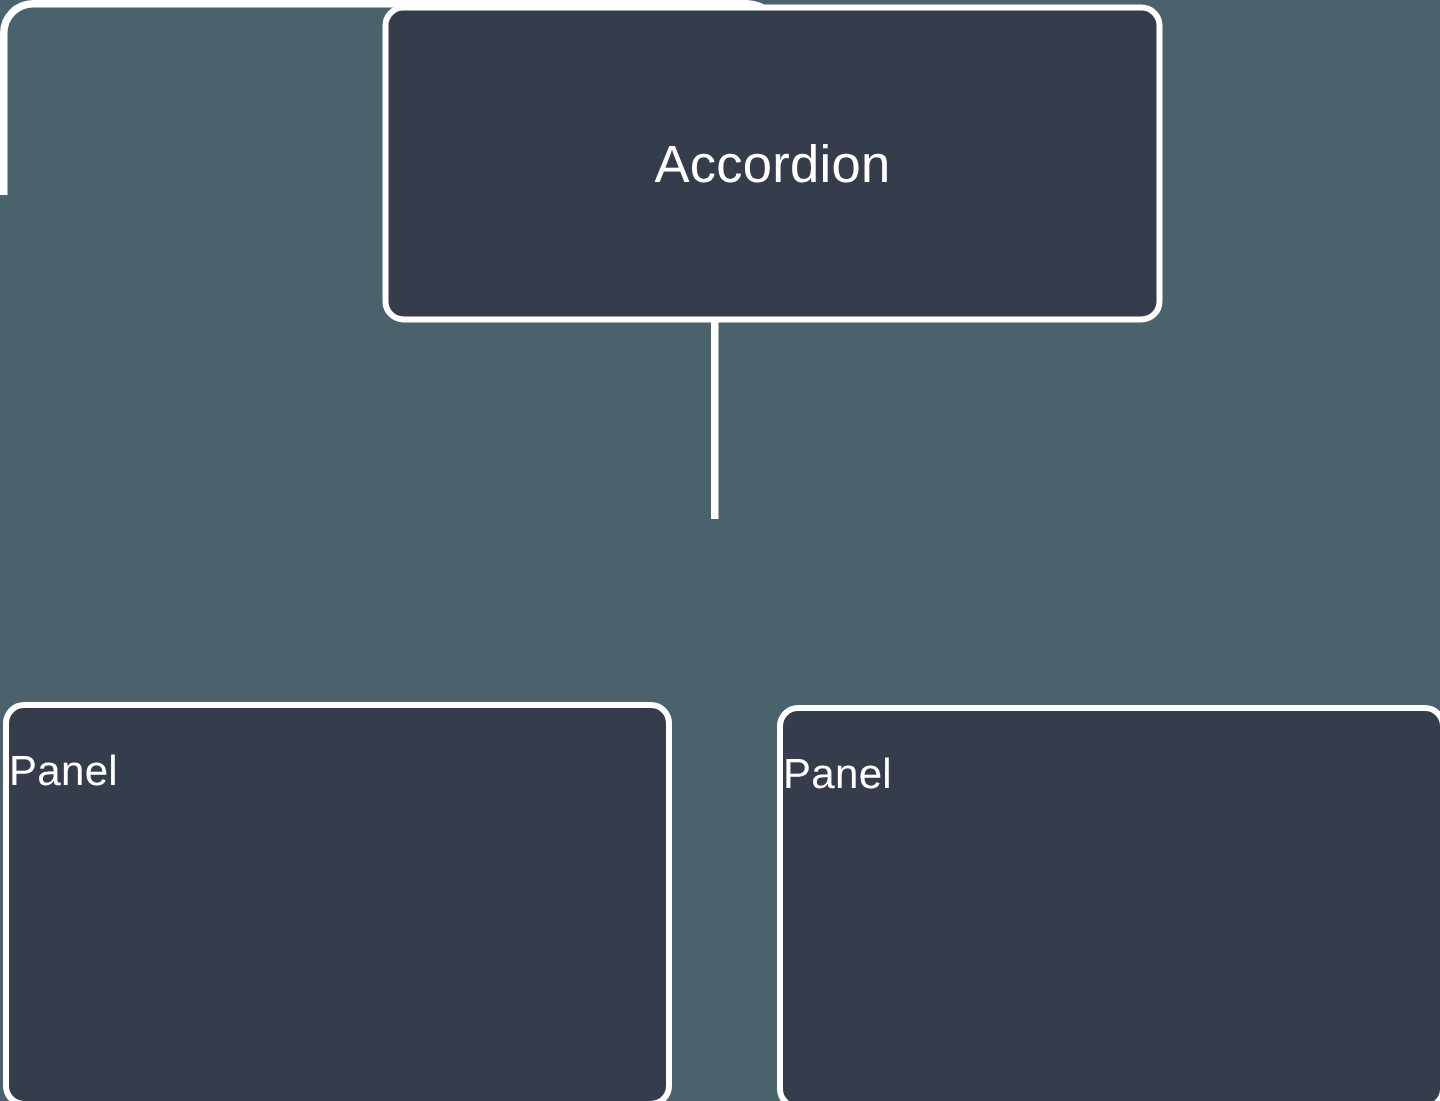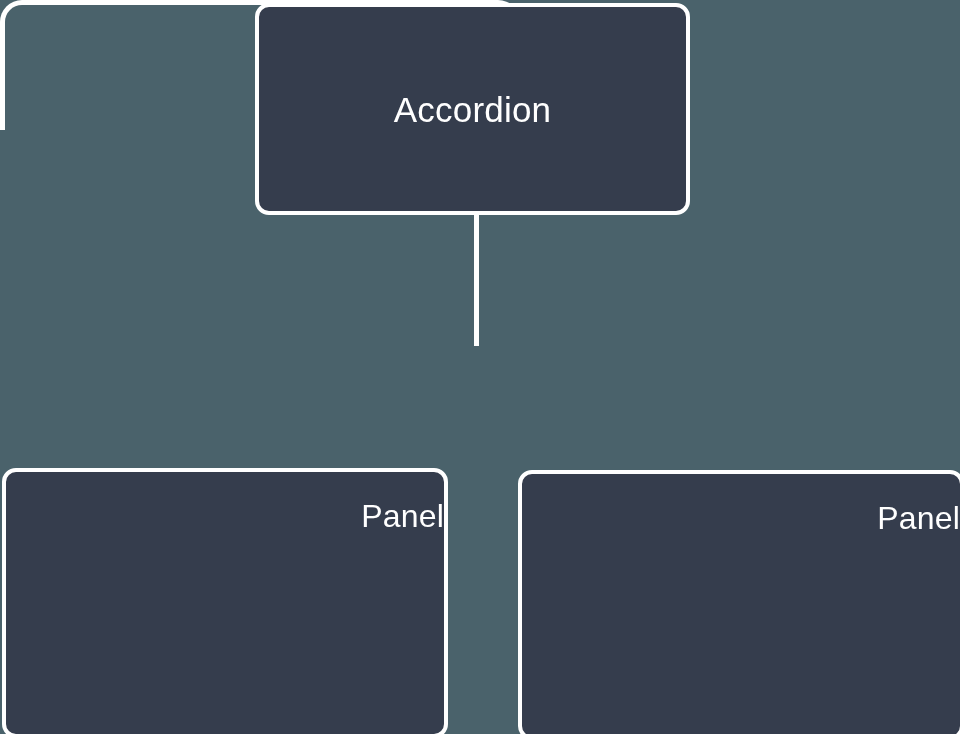--- a/index.html
+++ b/index.html
@@ -22,21 +22,21 @@
     position: absolute;
     background: #353d4d;
     border: 4px solid #ffffff;
     border-radius: 14px;
     box-sizing: border-box;
     z-index: 3;
   }
   .node-root {
     left: 255px;
     top: 3px;
-    width: 435px;
+    width: 520px;
     height: 212px;
     display: flex;
     align-items: center;
     justify-content: center;
   }
   .node-title-root {
     color: #ffffff;
     font-size: 35px;
     font-weight: 400;
     letter-spacing: 0.2px;
@@ -46,23 +46,23 @@
   .node-panel {
     width: 446px;
     height: 270px;
     padding-top: 28px;
   }
   .panel-left  { left: 2px;   top: 468px; }
   .panel-right { left: 518px; top: 470px; }
 
   .node-title-panel {
     color: #ffffff;
-    font-size: 32px;
+    font-size: 28px;
     font-weight: 400;
-    text-align: right;
+    text-align: left;
     line-height: 1;
     margin: 0;
     letter-spacing: 0.2px;
   }
 
   
   .pill-wrap {
     position: absolute;
     display: flex;
     align-items: stretch;

